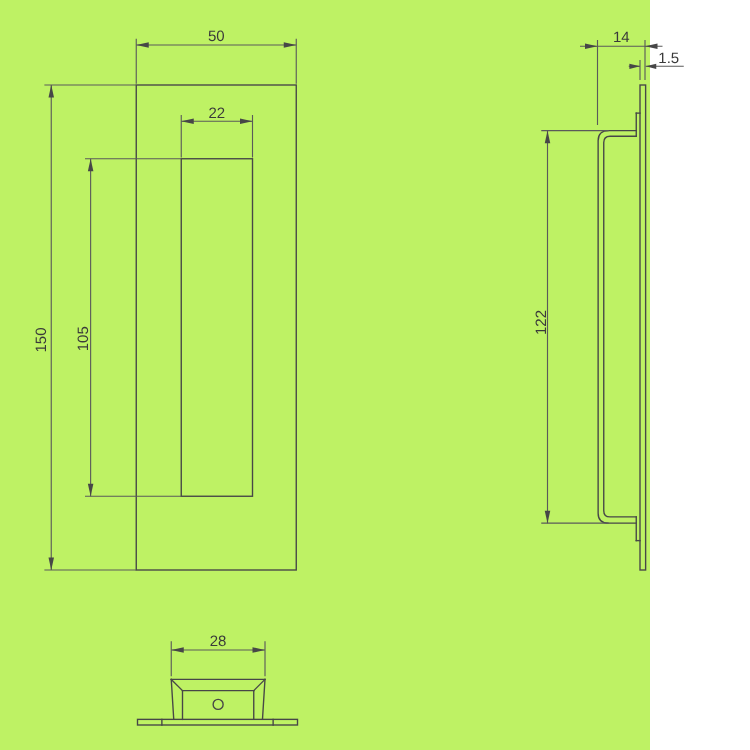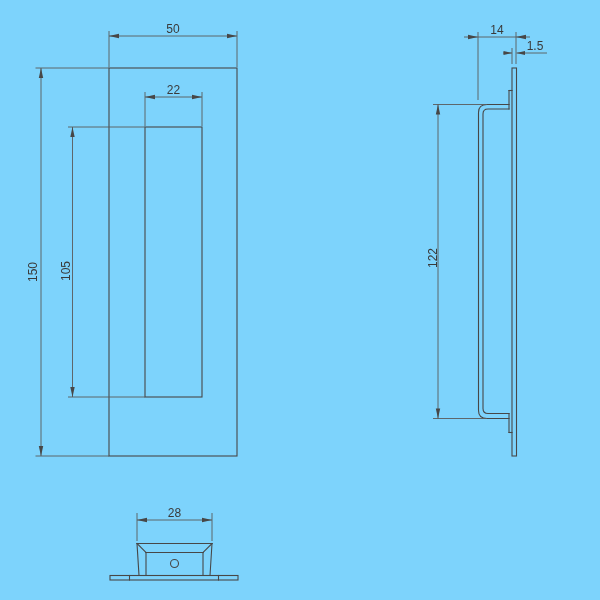--- a/index.html
+++ b/index.html
@@ -4,23 +4,23 @@
 <style>
   html, body {
     margin: 0;
     padding: 0;
     background: #ffffff;
     width: 600px;
     height: 600px;
     overflow: hidden;
   }
   .canvas-wrap {
-    width: 600px;
+    width: 520px;
     height: 600px;
-    background: #7dd3fc;
+    background: #bef264;
   }
   svg { display: block; }
   
   .obj {
     stroke: #474747;
     stroke-width: 1.1;
     fill: none;
     stroke-linecap: square;
   }
   

